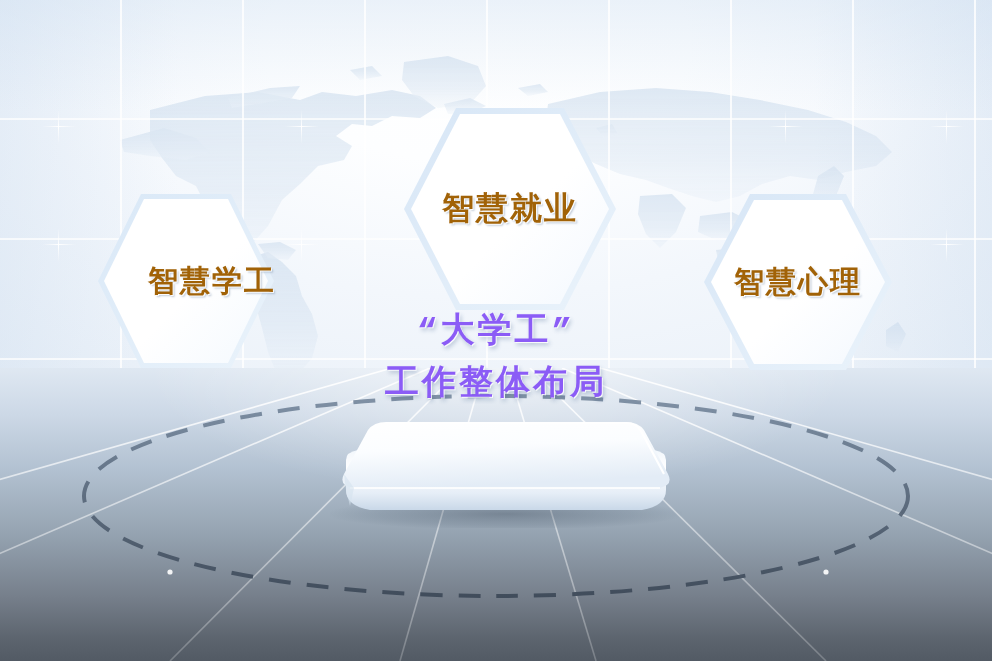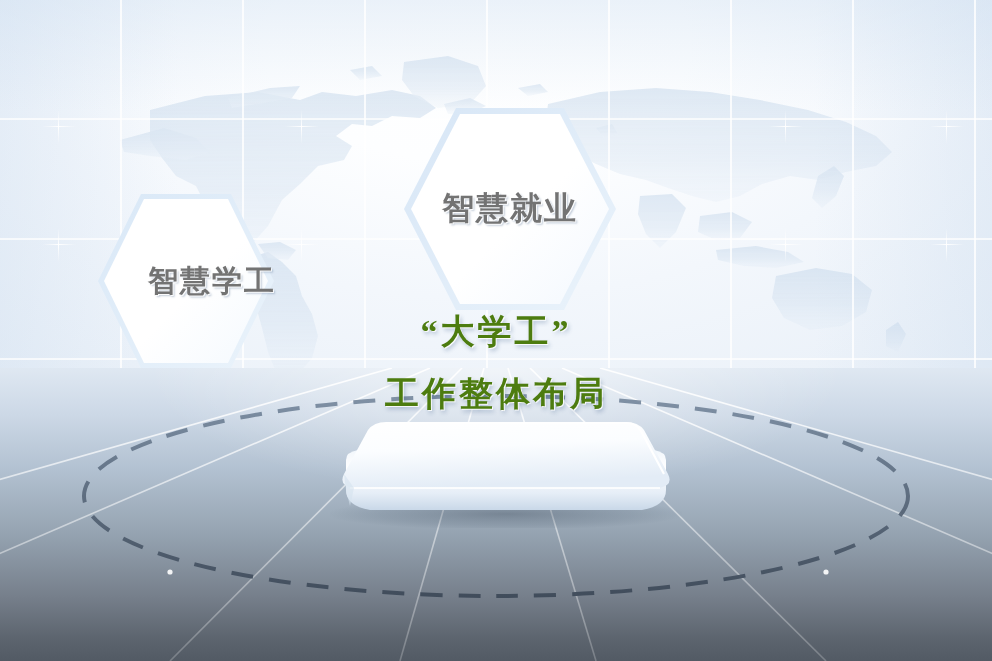--- a/index.html
+++ b/index.html
@@ -98,48 +98,48 @@
     justify-content: center;
   }
   .hex-shape { position:absolute; left:0; top:0; }
   .hex-label {
     position: relative;
     z-index: 3;
     font-family: Liberation Sans, sans-serif;
     font-weight: bold;
     letter-spacing: 2px;
     white-space: nowrap;
-    color: #737373;
+    color: #a16207;
     text-shadow: 1px 1px 0 rgba(255,255,255,.9), 2px 2px 2px rgba(60,90,130,.30);
   }
 
   #hex-left  { left: 96px;  top: 192px; width: 180px; height: 178px; justify-content: flex-end; }
   #hex-mid   { left: 402px; top: 106px; width: 216px; height: 206px; }
   #hex-right { left: 702px; top: 192px; width: 192px; height: 180px; }
 
   #hex-left  .hex-label { font-size: 30px; }
   #hex-mid   .hex-label { font-size: 32px; }
   #hex-right .hex-label { font-size: 30px; }
 
   
   .center-title {
     position: absolute;
     left: 0; top: 310px;
     width: 992px;
     text-align: center;
     z-index: 6;
-    font-family: Liberation Serif, serif;
+    font-family: Liberation Mono, monospace;
     font-weight: bold;
-    color: #4d7c0f;
+    color: #8b5cf6;
     line-height: 1.30;
     letter-spacing: 3px;
     text-shadow: 1px 1px 0 rgba(255,255,255,.85), 2px 3px 4px rgba(40,75,125,.30);
   }
   .center-title .line1 { font-size: 34px; display:block; }
-  .center-title .line2 { font-size: 34px; display:block; margin-top: 18px; }
+  .center-title .line2 { font-size: 34px; display:block; margin-top: 8px; }
 </style>
 </head>
 <body>
 
 <div id="stage">
 
   <div class="backwall">
     <div class="wall-tint"></div>
 
     <svg class="wall-map" viewBox="0 0 992 372" preserveAspectRatio="none">
@@ -330,19 +330,37 @@
           <stop offset="0%" stop-color="#d7e6f6"></stop>
           <stop offset="100%" stop-color="#eaf3fb"></stop>
         </linearGradient>
       </defs>
       <polygon points="54,2 162,2 214,103 162,204 54,204 2,103" fill="url(#hbd2)"></polygon>
       <polygon points="58,8 158,8 207,103 158,198 58,198 9,103" fill="url(#hgl2)"></polygon>
     </svg>
     <span class="hex-label">智慧就业</span>
   </div>
 
+  <div class="hex" id="hex-right">
+    <svg class="hex-shape" viewBox="0 0 192 180" width="192" height="180">
+      <defs>
+        <linearGradient id="hgl3" x1="0" y1="0" x2="1" y2="1">
+          <stop offset="0%" stop-color="#ffffff"></stop>
+          <stop offset="55%" stop-color="#ffffff"></stop>
+          <stop offset="100%" stop-color="#f3f8fe"></stop>
+        </linearGradient>
+        <linearGradient id="hbd3" x1="0" y1="0" x2="1" y2="1">
+          <stop offset="0%" stop-color="#d7e6f6"></stop>
+          <stop offset="100%" stop-color="#eaf3fb"></stop>
+        </linearGradient>
+      </defs>
+      <polygon points="48,2 144,2 190,90 144,178 48,178 2,90" fill="url(#hbd3)"></polygon>
+      <polygon points="52,8 140,8 183,90 140,172 52,172 9,90" fill="url(#hgl3)"></polygon>
+    </svg>
+    <span class="hex-label">智慧心理</span>
+  </div>
 
   <div class="center-title">
     <span class="line1">“大学工”</span>
     <span class="line2">工作整体布局</span>
   </div>
 
 </div>
 
 </body></html>

